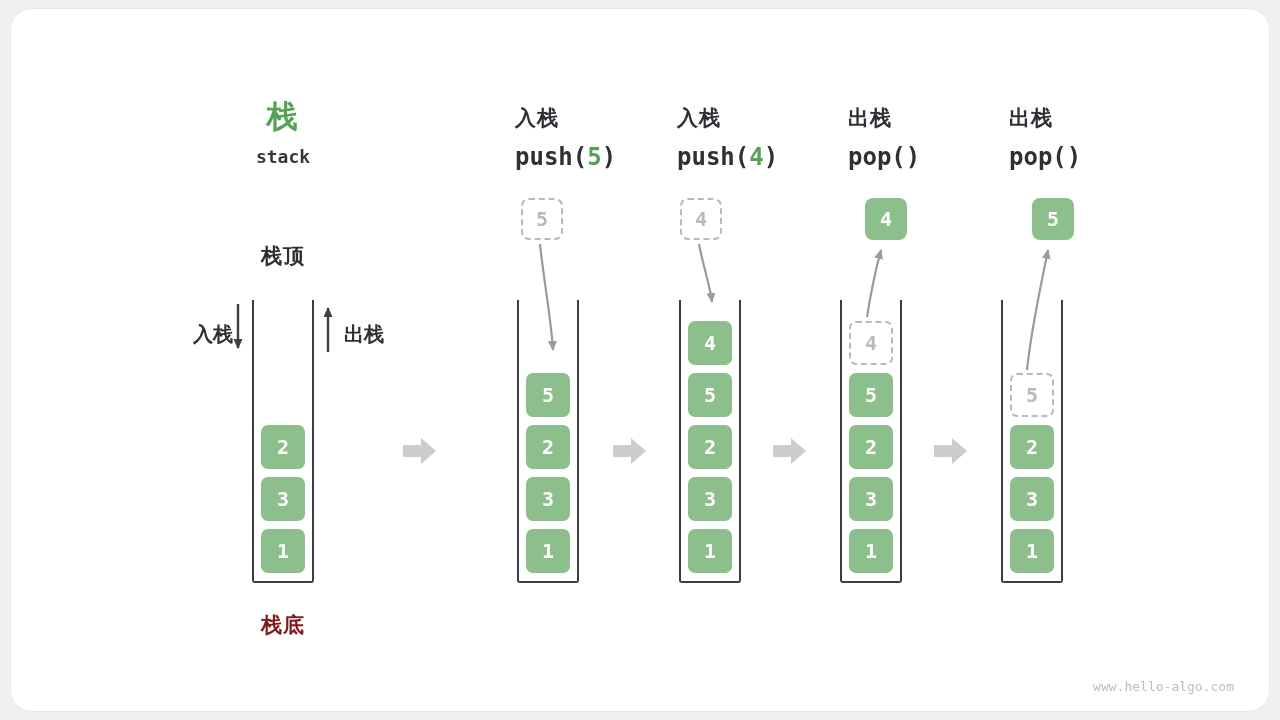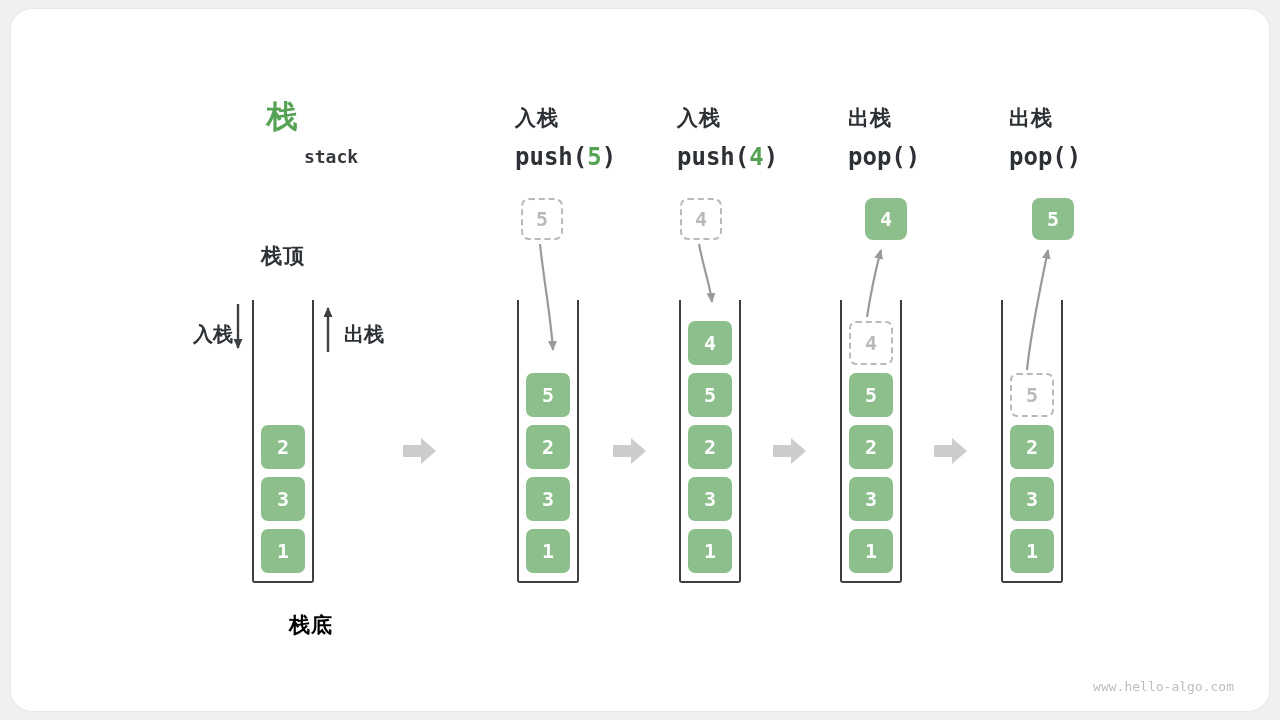--- a/index.html
+++ b/index.html
@@ -44,23 +44,23 @@
   .step-label .zh { font-size:21px; font-weight:700; letter-spacing:1px; color:#2d3135; }
   .step-label .code {
     font-family:"DejaVu Sans Mono","Liberation Mono",monospace;
     font-size:24px; font-weight:700; color:#2d3135;
   }
   .code .arg { color:var(--accent-green,#55a255); }
   .l2{left:515px}.l3{left:677px}.l4{left:848px}.l5{left:1009px}
   
   .centered { position:absolute; left:283px; transform:translateX(-50%); white-space:nowrap; }
   .intro-title { top:96px; font-size:31px; font-weight:700; color:var(--accent-green,#55a255); letter-spacing:2px; }
-  .intro-subtitle { top:146px; font-family:"DejaVu Sans Mono","Liberation Mono",monospace; font-size:18px; font-weight:700; color:#34383c;margin-left:48px; }
+  .intro-subtitle { top:146px; font-family:"DejaVu Sans Mono","Liberation Mono",monospace; font-size:18px; font-weight:700; color:#34383c; }
   .lbl-top { top:242px; font-size:21px; font-weight:700; color:#2d3135; letter-spacing:1px; }
-  .lbl-bottom { top:611px; font-size:21px; font-weight:700; color:#000000; letter-spacing:1px;margin-left:28px; }
+  .lbl-bottom { top:611px; font-size:21px; font-weight:700; color:#7f1d1d; letter-spacing:1px; }
   .lbl-push { position:absolute; left:193px; top:321px; font-size:20px; font-weight:700; color:#2d3135; }
   .lbl-pop  { position:absolute; left:344px; top:321px; font-size:20px; font-weight:700; color:#2d3135; }
   
   .fat-arrow { position:absolute; top:438px; width:34px; height:26px; }
   .fat-arrow .bar {
     position:absolute; left:0; top:7px; width:18px; height:12px;
     background:var(--fat-arrow-gray,#cccccc); border-radius:1px;
   }
   .fat-arrow .head {
     position:absolute; left:18px; top:0; width:0; height:0;

